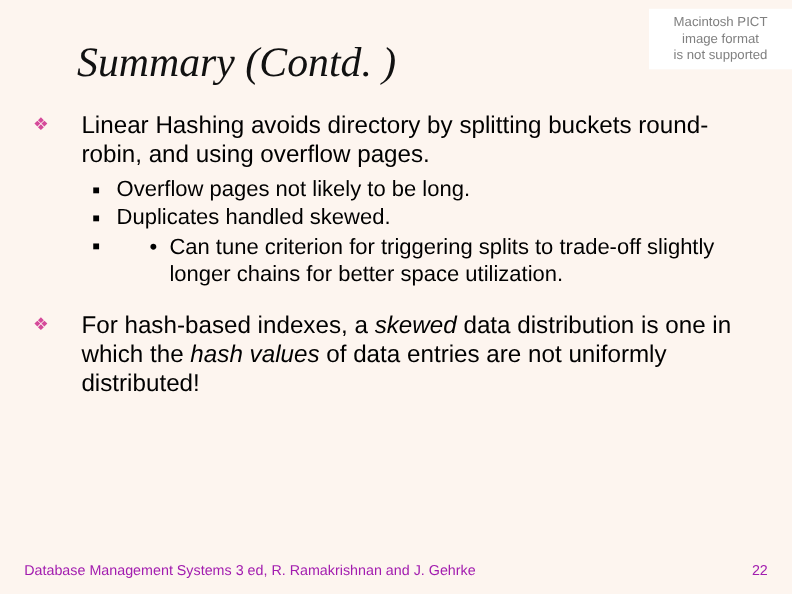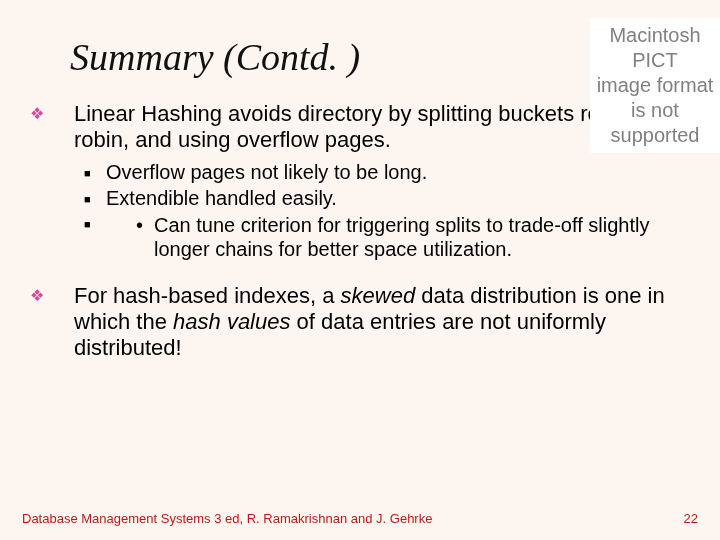--- a/index.html
+++ b/index.html
@@ -12,27 +12,27 @@
   }
   .title {
     font-family: "Times New Roman", Times, serif;
     font-style: italic;
     font-size: 38px;
     color: #111;
     padding: 35px 0 0 70px;
   }
   .placeholder {
     position: absolute;
-    top: 18px;
+    top: 8px;
     right: 0;
     width: 130px;
     background: #fff;
     text-align: center;
     font-family: Arial, sans-serif;
-    font-size: 20px;
+    font-size: 12px;
     color: #808080;
     line-height: 1.25;
     padding: 5px 4px;
   }
   .content {
     padding: 22px 30px 0 30px;
     font-size: 22px;
     line-height: 1.18;
     color: #000;
   }
@@ -68,21 +68,21 @@
   .subsub .sst { flex: 1; }
   .italic { font-style: italic; text-align: center; }
   .footer {
     position: absolute;
     bottom: 14px;
     left: 22px;
     right: 22px;
     display: flex;
     justify-content: space-between;
     font-size: 13px;
-    color: #b91c1c;
+    color: #a21caf;
   }
 </style>
 </head>
 <body>
 
 <div class="placeholder">
   <div>Macintosh PICT</div>
   <div>image format</div>
   <div>is not supported</div>
 </div>
@@ -96,21 +96,21 @@
       <div class="bullet">❖</div>
       <div class="text">Linear Hashing avoids directory by splitting buckets round-robin, and using overflow pages.</div>
     </div>
     <div class="sub">
       <div class="sub-item">
         <div class="sb">■</div>
         <div class="st">Overflow pages not likely to be long.</div>
       </div>
       <div class="sub-item">
         <div class="sb">■</div>
-        <div class="st">Extendible handled easily.</div>
+        <div class="st">Duplicates handled skewed.</div>
       </div>
       <div class="sub-item">
         <div class="sb">■</div>
         <div class="st">
           <div class="subsub">
             <div class="ssb">•</div>
             <div class="sst">Can tune criterion for triggering splits to trade-off slightly longer chains for better space utilization.</div>
           </div>
         </div>
       </div>

